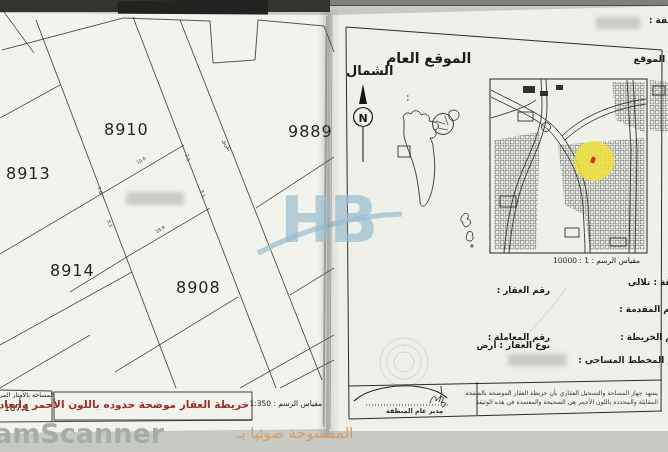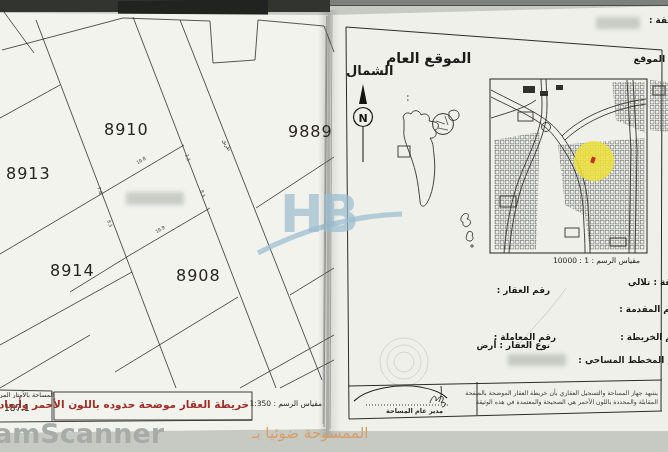--- a/index.html
+++ b/index.html
@@ -24,24 +24,24 @@
   
   .parcel-num{position:absolute;font-size:16px;letter-spacing:1px;color:#262420;}
   .dim{position:absolute;font-size:4.6px;color:#3a362f;transform-origin:center;}
   .ar{direction:rtl;unicode-bidi:plaintext;white-space:nowrap;color:#1d1c19;}
   .lbl{font-weight:700;font-size:8.8px;}
   .small{font-size:7.5px;}
   .tiny{font-size:6.3px;}
   #road-label{font-size:5px;color:#3a362f;transform:rotate(62deg);}
   #note-red{font-weight:700;font-size:10.5px;color:#9b3028;text-align:center;width:192px;}
   .blur{position:absolute;background:rgba(168,173,166,.55);filter:blur(2px);border-radius:2px;}
-  #hb-logo{left:280px;top:188px;font-size:52px;font-weight:700;
+  #hb-logo{left:280px;top:188px;font-size:64px;font-weight:700;
     color:rgba(154,188,208,.72);letter-spacing:-4px;line-height:1;}
   #cs-brand{left:-6px;top:418px;font-size:27px;font-weight:700;color:#a7aca8;letter-spacing:0px;}
-  #cs-label{left:237px;top:424px;font-size:15px;color:#d79e68;margin-left:15px;}
+  #cs-label{left:237px;top:424px;font-size:15px;color:#d79e68;}
   .sig-title{font-size:6.5px;font-weight:700;color:#2c2a25;}
   .disc{width:176px;text-align:right;font-size:6.2px;color:#3c3a34;line-height:8.5px;}
 </style>
 </head>
 <body>
 
 <div id="stage">
 
   <div class="abs band1"></div>
   <div class="abs band2"></div>
@@ -165,21 +165,21 @@
       <path d="M366,405 L448,405" stroke-width="0.9" stroke-dasharray="1,2"></path>
     </g>
 
     <path d="M258,253 C305,228 358,215 402,214" stroke="rgba(154,188,208,.72)" stroke-width="5" fill="none"></path>
   </svg>
 
   <div id="parcel-layer" class="abs">
       <span class="parcel-num" style="left: 104px; top: 120px;">8910</span>
       <span class="parcel-num" style="left: 6px; top: 164px;">8913</span>
       <span class="parcel-num" style="left: 50px; top: 261px;">8914</span>
-      <span class="parcel-num" style="left: 176px; top: 266px;">8908</span>
+      <span class="parcel-num" style="left: 176px; top: 278px;">8908</span>
       <span class="parcel-num" style="left: 288px; top: 122px;">9889</span>
     </div>
   <div id="dim-layer" class="abs">
       <span class="dim" style="left: 136px; top: 158px; transform: rotate(-30deg);">19.8</span>
       <span class="dim" style="left: 184px; top: 155px; transform: rotate(68deg);">2.3</span>
       <span class="dim" style="left: 96px; top: 188px; transform: rotate(68deg);">7.6</span>
       <span class="dim" style="left: 106px; top: 221px; transform: rotate(68deg);">8.3</span>
       <span class="dim" style="left: 155px; top: 227px; transform: rotate(-30deg);">19.9</span>
       <span class="dim" style="left: 199px; top: 191px; transform: rotate(68deg);">8.3</span>
     </div>
@@ -203,25 +203,25 @@
     <span>المنطقة :</span>
     <span>تلالي</span>
   </div>
   <div class="abs ar lbl" style="left:495px;top:277px;width:55px;margin-top:8px;">رقم العقار :</div>
   <div class="abs ar lbl" style="left:606px;top:304px;width:75px;">رقم المقدمة :</div>
   <div class="abs ar lbl" style="left:462px;top:304px;width:88px;margin-top:36px;">
     <span>نوع العقار :</span>
     <span>أرض</span>
   </div>
   <div class="abs ar lbl" style="left:608px;top:332px;width:75px;">رقم الخريطة :</div>
-  <div class="abs ar lbl" style="left:480px;top:332px;width:70px;margin-left:6px;">رقم المعاملة :</div>
+  <div class="abs ar lbl" style="left:480px;top:332px;width:70px;">رقم المعاملة :</div>
   <div class="abs ar lbl" style="left:580px;top:355px;width:105px;">رقم المخطط المساحي :</div>
   <div class="abs blur" style="left:508px;top:354px;width:58px;height:12px;"></div>
 
-  <div class="abs ar sig-title" style="left:386px;top:407px;">مدير عام المساحة</div>
+  <div class="abs ar sig-title" style="left:386px;top:407px;">مدير عام المنطقة</div>
   <div class="abs ar disc" style="left:482px;top:389px;">يشهد جهاز المساحة والتسجيل العقاري بأن خريطة العقار الموضحة بالصفحة</div>
   <div class="abs ar disc" style="left:482px;top:398px;">المقابلة والمحددة باللون الأحمر هي الصحيحة والمعتمدة في هذه الوثيقة</div>
 
   <div class="abs" id="fold"></div>
 
   <div class="abs" id="hb-logo">HB</div>
   <div class="abs" id="cs-brand">amScanner</div>
   <div class="abs ar" id="cs-label">الممسوحة ضوئيا بـ</div>
 </div>
 

